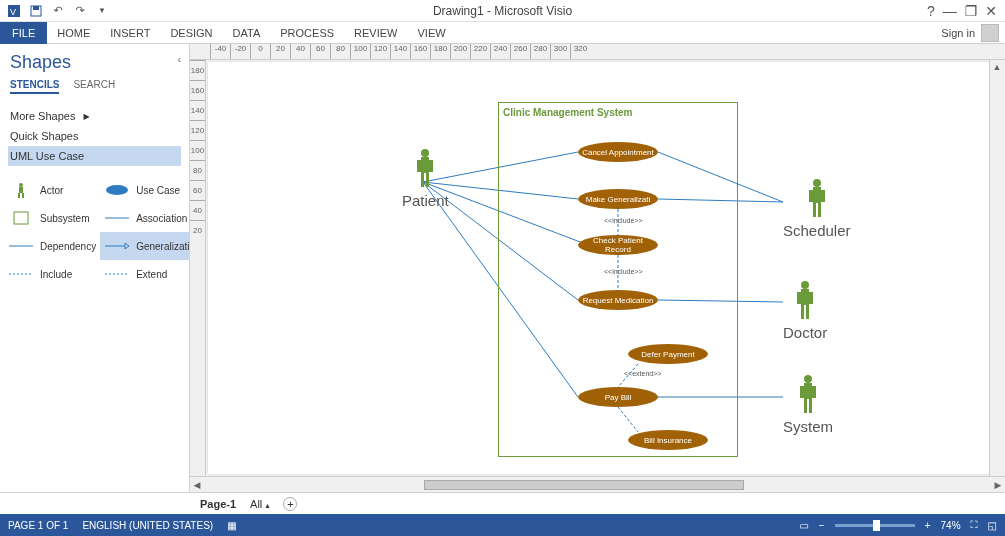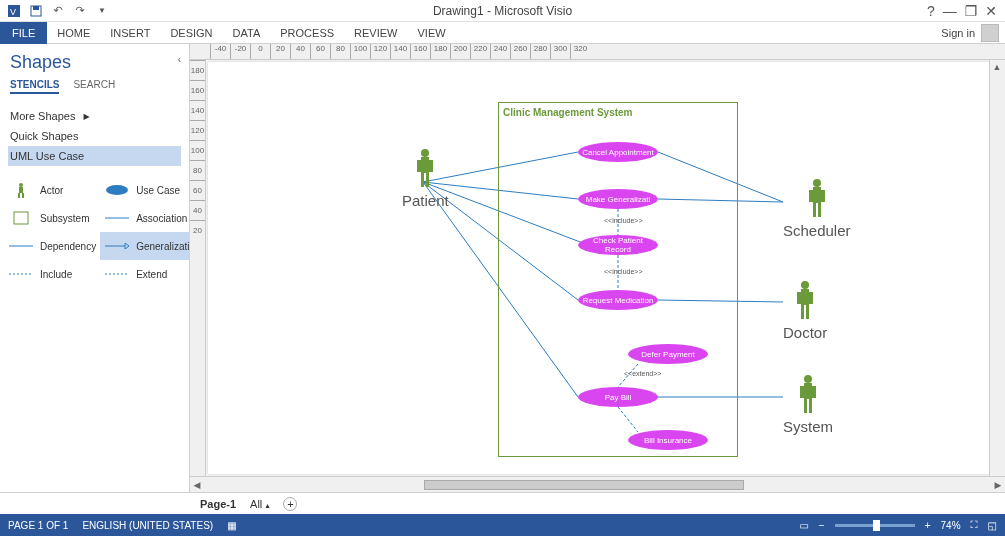--- a/index.html
+++ b/index.html
@@ -43,21 +43,21 @@
 .page-tab { font-weight:600; color:#333; }
 .statusbar { height:22px; background:#2b579a; color:#fff; display:flex; align-items:center; font-size:10px; padding:0 8px; }
 .status-right { margin-left:auto; display:flex; align-items:center; gap:10px; }
 .zoom-slider { width:80px; height:3px; background:#7aa0d0; position:relative; }
 .zoom-thumb { width:7px; height:11px; background:#fff; position:absolute; left:48%; top:-4px; }
 
 .subsystem-box { position:absolute; left:290px; top:40px; width:240px; height:355px; border:1px solid #6a9a3a; }
 .subsystem-title { text-align:left; color:#6a9a3a; font-size:10px; padding:4px; font-weight:600; }
 .actor { position:absolute; text-align:center; }
 .actor-label { font-size:15px; color:#555; margin-top:2px; }
-.usecase { position:absolute; width:80px; height:20px; background:#d946ef; border-radius:50%; color:#fff; font-size:8px; display:flex; align-items:center; justify-content:center; text-align:center; padding:0 4px; }
+.usecase { position:absolute; width:80px; height:20px; background:#a16207; border-radius:50%; color:#fff; font-size:8px; display:flex; align-items:center; justify-content:center; text-align:center; padding:0 4px; }
 .stereo { position:absolute; font-size:7px; color:#555; }
 svg.lines { position:absolute; left:0; top:0; width:100%; height:100%; pointer-events:none; }
 svg.lines line { stroke:#2d7cc1; stroke-width:1; }
 svg.lines line.dashed { stroke-dasharray:3 2; }
 </style>
 </head>
 <body>
 
 <div class="titlebar">
   <div class="qat">

